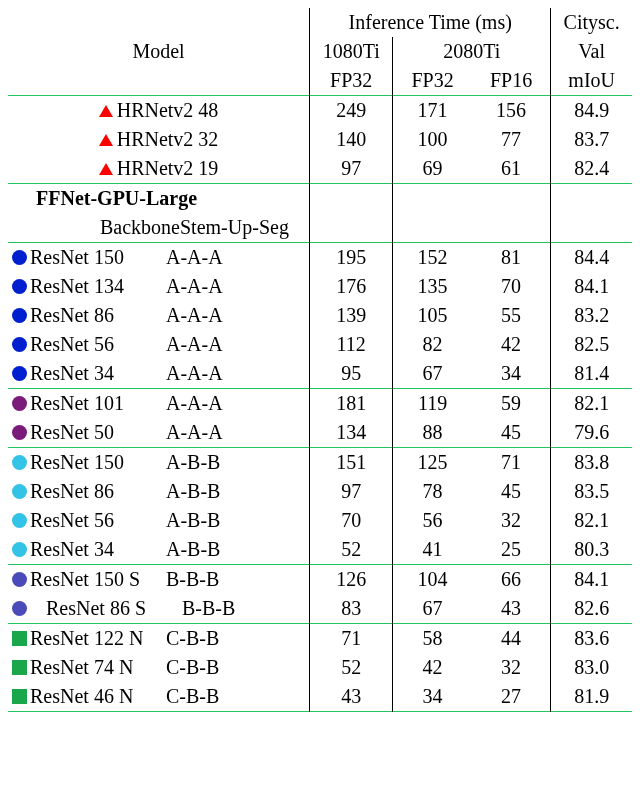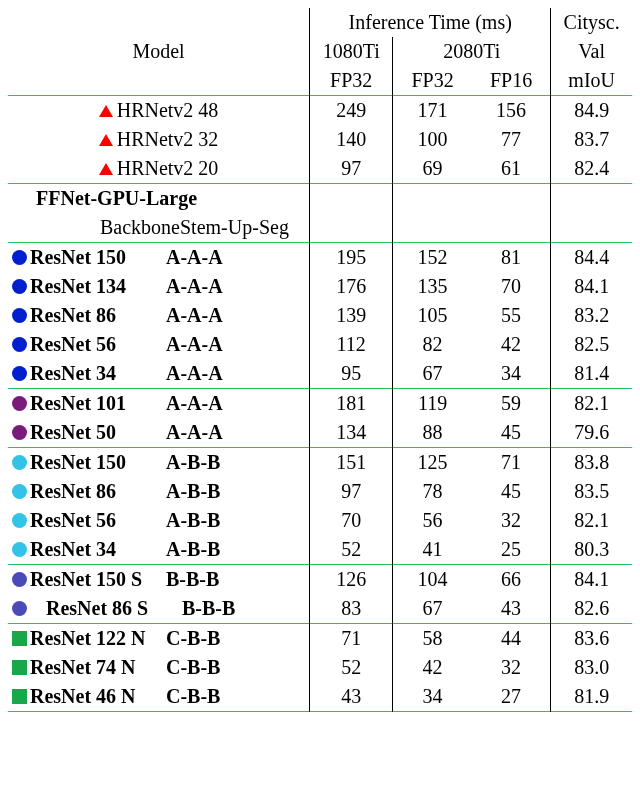--- a/index.html
+++ b/index.html
@@ -53,21 +53,20 @@
   .triangle {
     width: 0; height: 0;
     border-left: 7px solid transparent;
     border-right: 7px solid transparent;
     border-bottom: 12px solid red;
   }
   .bbcell {
     display: flex;
     align-items: center;
     white-space: nowrap;
-    font-weight: bold;
   }
   .sus {
     display: inline-block;
     text-align: left;
     min-width: 74px;
     padding-left: 6px;
   }
   .section-title {
     text-align: left;
     font-weight: bold;
@@ -130,21 +129,21 @@
             <span class="triangle"></span>
           </span><span>HRNetv2 32</span></td>
         <td class="hc vl">140</td>
         <td class="hc vl">100</td>
         <td class="hc">77</td>
         <td class="hc vl">83.7</td>
       </tr>
       <tr class="">
         <td class="hc"><span class="triangle-wrap">
             <span class="triangle"></span>
-          </span><span>HRNetv2 20</span></td>
+          </span><span>HRNetv2 19</span></td>
         <td class="hc vl">97</td>
         <td class="hc vl">69</td>
         <td class="hc">61</td>
         <td class="hc vl">82.4</td>
       </tr>
       <tr class="hr-top">
         <td class="section-title">FFNet-GPU-Large</td>
         <td class="vl"></td>
         <td class="vl"></td>
         <td></td>

